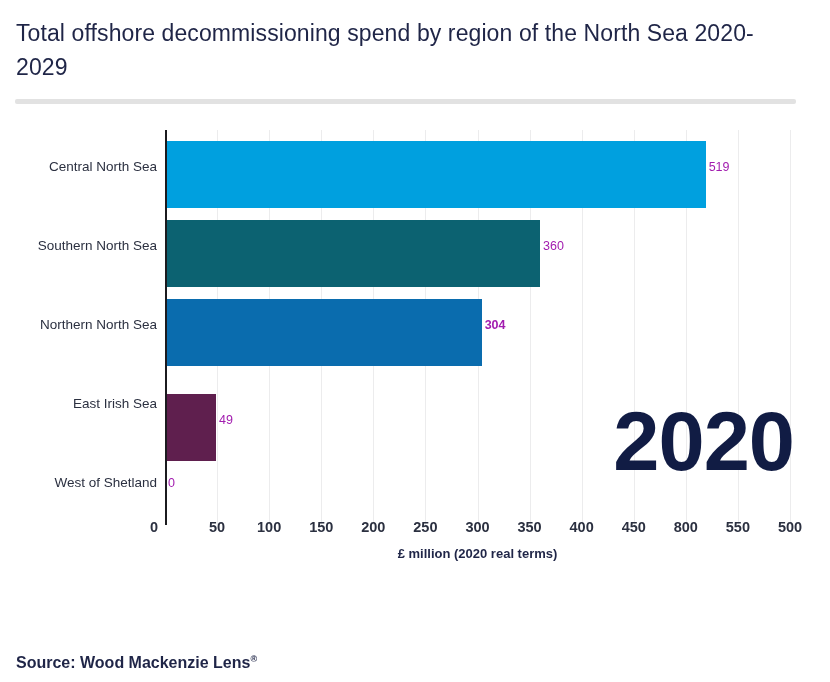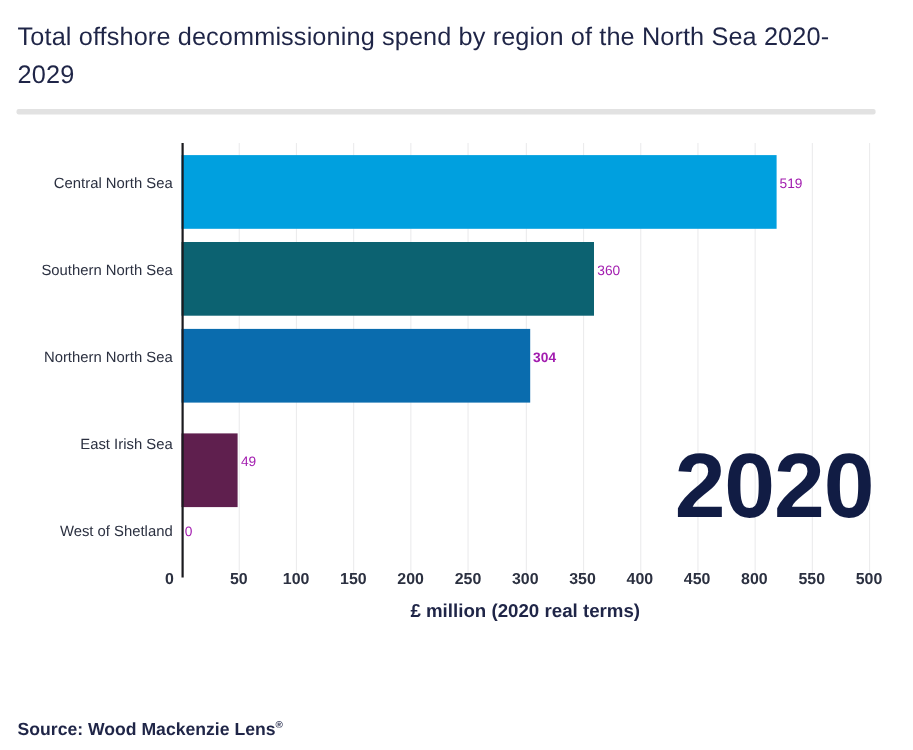--- a/index.html
+++ b/index.html
@@ -133,21 +133,21 @@
   }
   .xtick.zero {
     font-weight: 700;
   }
   .xaxis-title {
     position: absolute;
     left: 165px;
     top: 546px;
     width: 625px;
     text-align: center;
-    font-size: 17px;
+    font-size: 13px;
     font-weight: 700;
     color: #1f2547;
   }
   
   .year-overlay {
     position: absolute;
     right: 36px;
     top: 399px;
     font-size: 83px;
     font-weight: 700;

